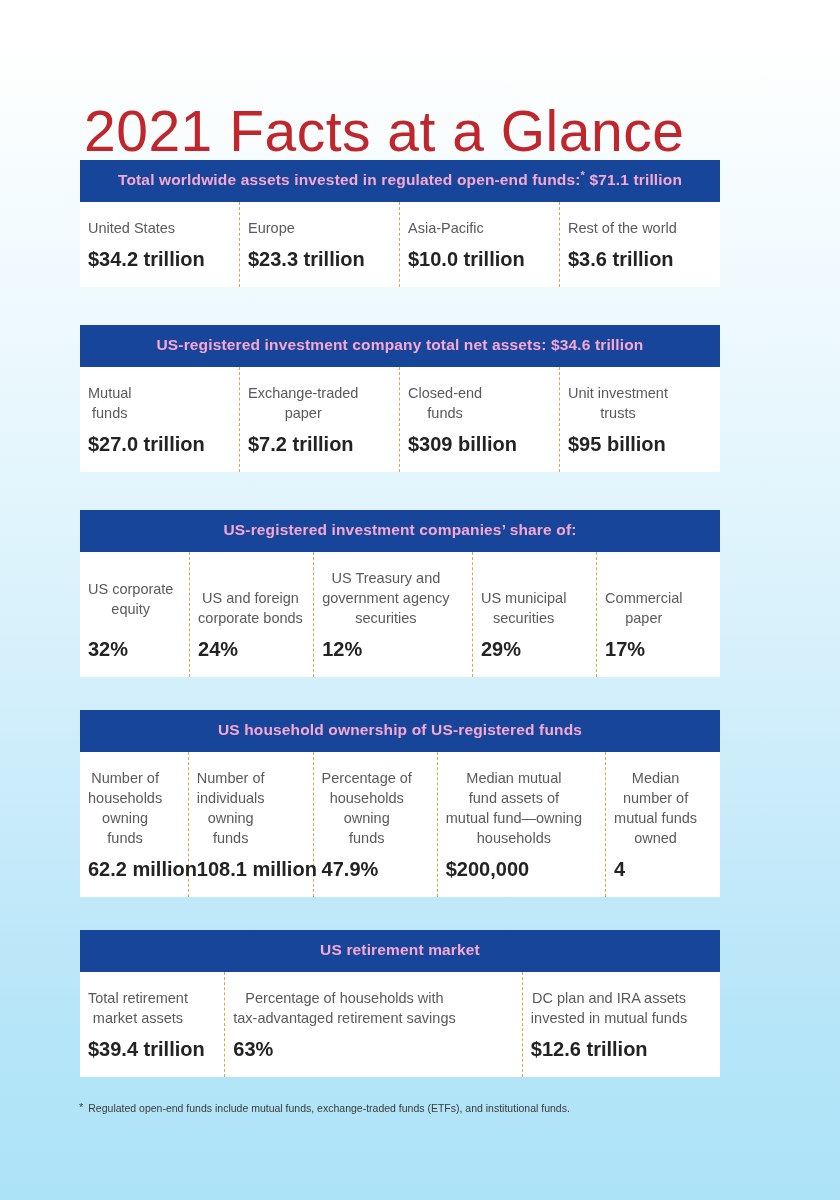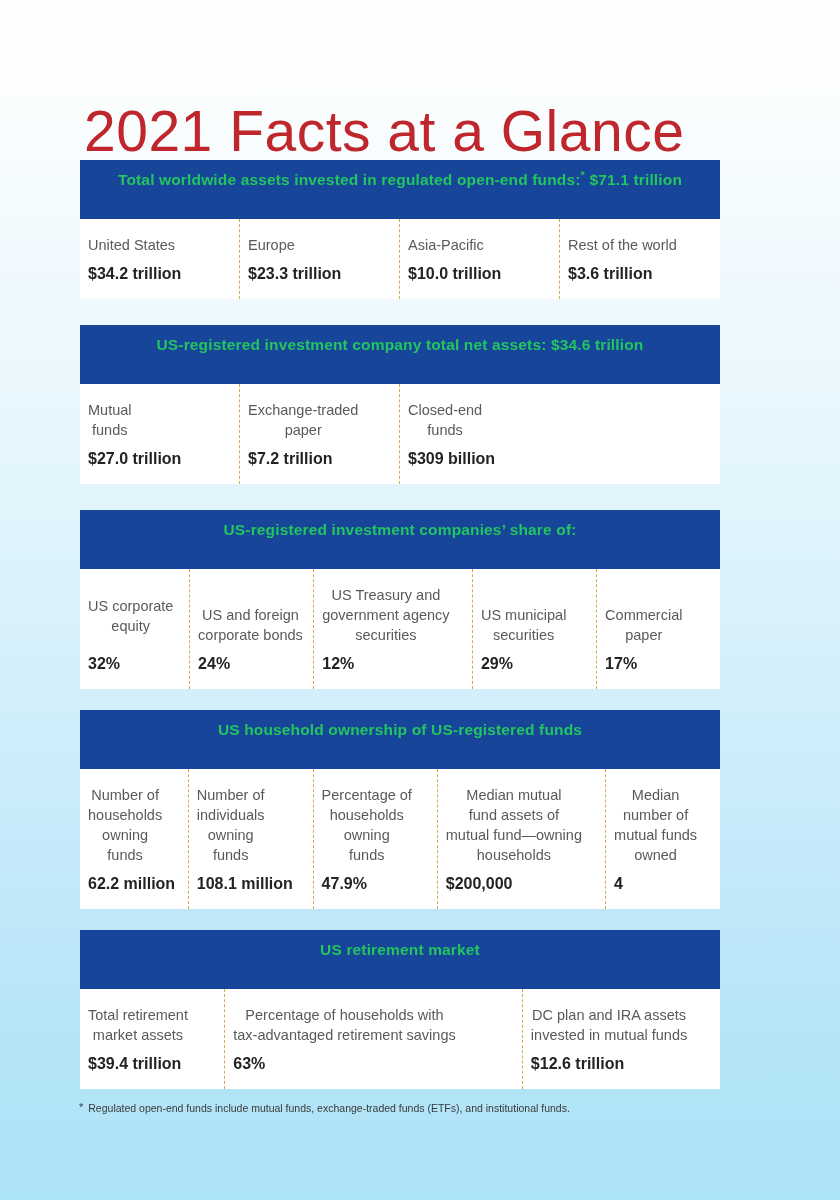--- a/index.html
+++ b/index.html
@@ -39,26 +39,26 @@
   }
 
   
   .block {
     position: absolute;
     left: 80px;
     width: 640px;
   }
   .block-header {
     background: #17459a;
-    color: #22c55e;
+    color: #f9a8d4;
     text-align: center;
     font-size: 15.5px;
     font-weight: bold;
     letter-spacing: 0.15px;
-    padding: 11px 10px 29px 10px;
+    padding: 11px 10px 12px 10px;
     box-sizing: border-box;
     line-height: 1.2;
   }
   .block-header .sup {
     font-size: 11px;
     vertical-align: super;
     line-height: 0;
   }
   .block-body {
     background: #ffffff;
@@ -84,21 +84,21 @@
   .cell-label {
     color: #5a5a5a;
     font-size: 14.5px;
     font-weight: 400;
     line-height: 1.38;
     margin-bottom: 9px;
     white-space: pre-line;
   }
   .cell-value {
     color: #232323;
-    font-size: 16px;
+    font-size: 20px;
     font-weight: bold;
     line-height: 1.2;
     white-space: nowrap;
   }
 
   
   .footnote {
     position: absolute;
     left: 79px;
     top: 1101px;
@@ -153,20 +153,25 @@
         <div class="cell" style="width: 25%;">
           <div class="cell-label">Exchange-traded
 paper</div>
           <div class="cell-value">$7.2 trillion</div>
         </div>
         <div class="cell" style="width: 25%;">
           <div class="cell-label">Closed-end
 funds</div>
           <div class="cell-value">$309 billion</div>
         </div>
+        <div class="cell" style="width: 25%;">
+          <div class="cell-label">Unit investment
+trusts</div>
+          <div class="cell-value">$95 billion</div>
+        </div>
       </div>
     </div>
     <div class="block" style="top: 510px;">
       <div class="block-header"><span>US-registered investment companies’ share of:</span></div>
       <div class="block-body">
         <div class="cell" style="width: 17.2%; gap: 9px;">
           <div class="cell-label">US corporate
 equity</div>
           <div class="cell-value">32%</div>
         </div>

